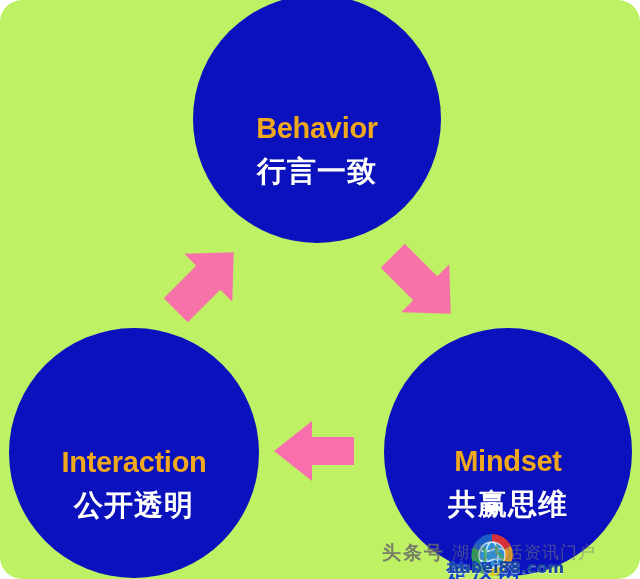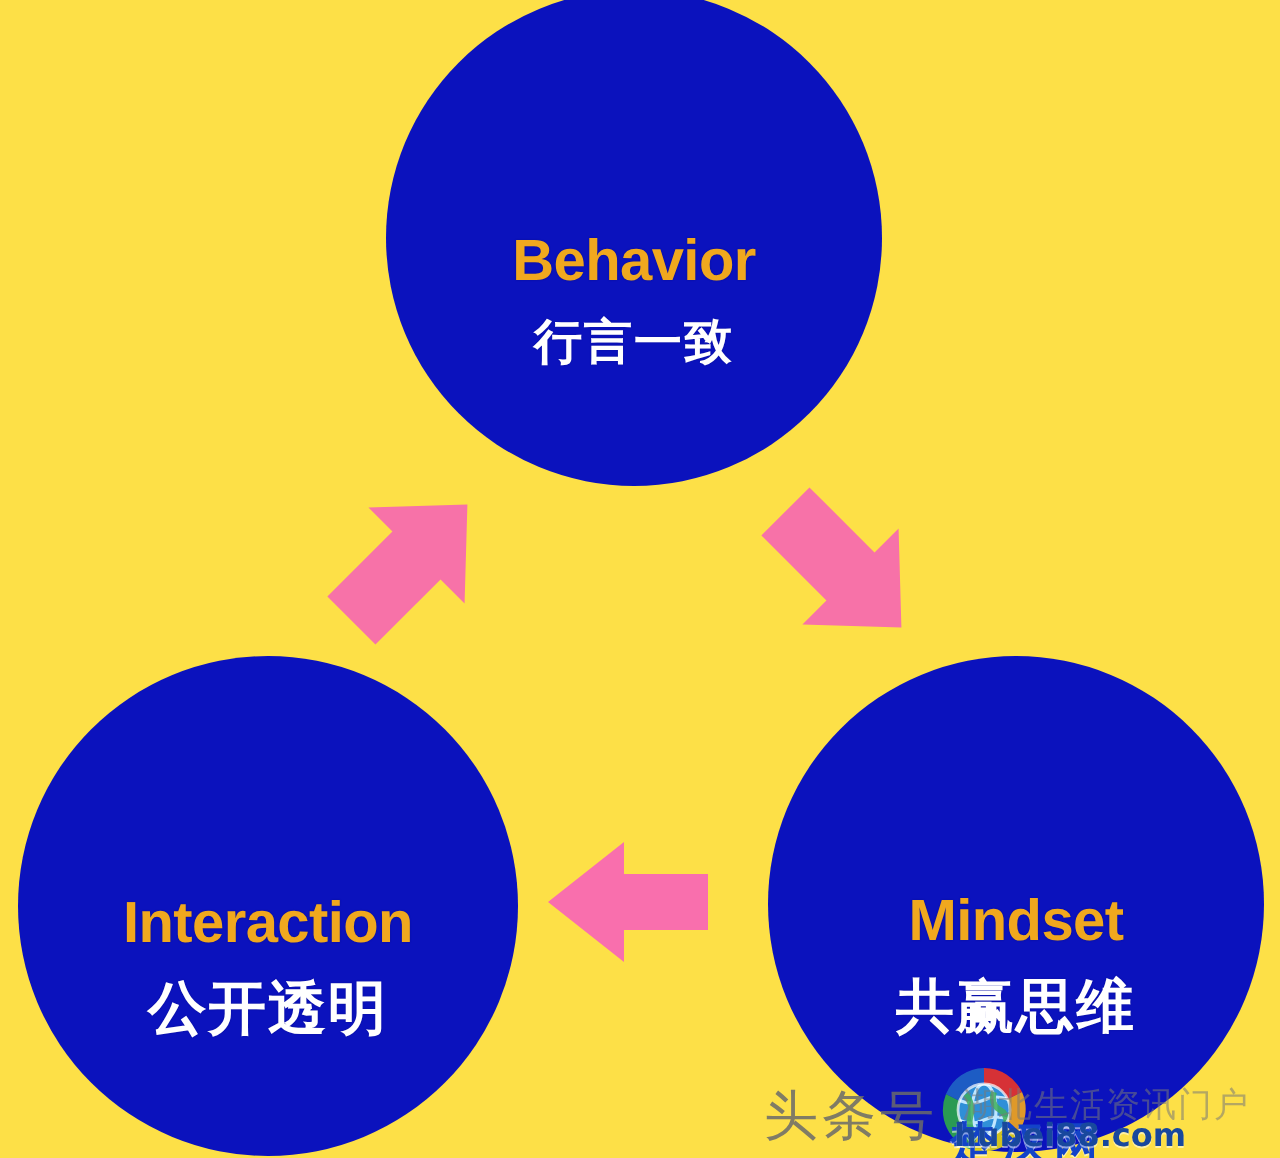--- a/index.html
+++ b/index.html
@@ -4,23 +4,24 @@
 <style>
   html, body {
     margin: 0;
     padding: 0;
     background: #ffffff;
   }
   #stage {
     position: relative;
     width: 640px;
     height: 579px;
-    background: #fde047;
+    background: #bef264;
     overflow: hidden;
     font-family: "Liberation Sans", "DejaVu Sans", sans-serif;
+    border-radius: 22px;
   }
 
   
   .node {
     position: absolute;
     border-radius: 50%;
     background: #0b12bd;
     display: flex;
     flex-direction: column;
     align-items: center;
@@ -52,21 +53,21 @@
 
   
   #node-behavior {
     left: 193px;
     top: -5px;
     width: 248px;
     height: 248px;
   }
   #node-behavior .node-inner { padding-top: 62px; }
   #node-behavior .node-en { font-size: 29px; margin-bottom: 14px; }
-  #node-behavior .node-zh { font-size: 24px; font-family: Liberation Serif, serif; }
+  #node-behavior .node-zh { font-size: 29px; font-family: Liberation Serif, serif; }
 
   
   #node-interaction {
     left: 9px;
     top: 328px;
     width: 250px;
     height: 250px;
   }
   #node-interaction .node-inner { padding-top: 62px; }
   #node-interaction .node-en { font-size: 29px; margin-bottom: 14px; }
@@ -91,38 +92,38 @@
 
   #arrow-left  { left: 158px; top: 236px; }
   #arrow-right { left: 375px; top: 238px; }
   #arrow-bottom{ left: 272px; top: 418px; }
 
   
   #wm-toutiao {
     position: absolute;
     left: 382px;
     top: 540px;
-    font-size: 27px;
-    font-weight: normal;
+    font-size: 19px;
+    font-weight: bold;
     color: #6b6b6b;
     opacity: 0.85;
     letter-spacing: 2px;
     font-family: "DejaVu Sans", "Liberation Sans", sans-serif;
     white-space: nowrap;
   }
   #wm-logo {
     position: absolute;
     left: 470px;
     top: 533px;
     width: 44px;
     height: 44px;
   }
   #wm-site {
     position: absolute;
-    left: 475px;
+    left: 446px;
     top: 527px;
     width: 148px;
     height: 52px;
   }
   #wm-site-cn {
     position: absolute;
     left: 0px;
     top: -2px;
     font-size: 22px;
     font-weight: bold;

